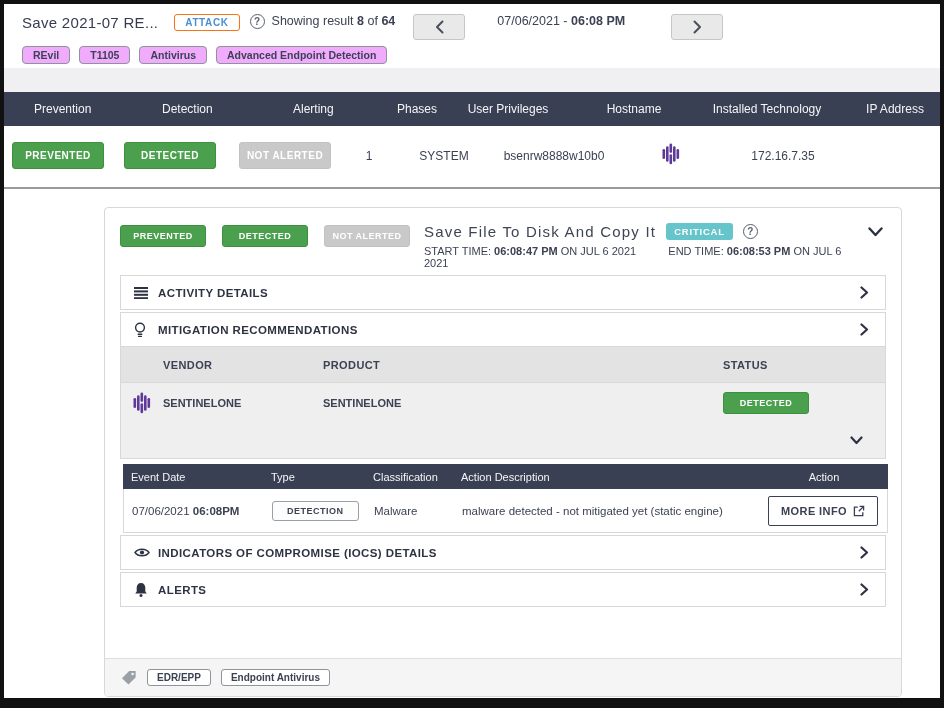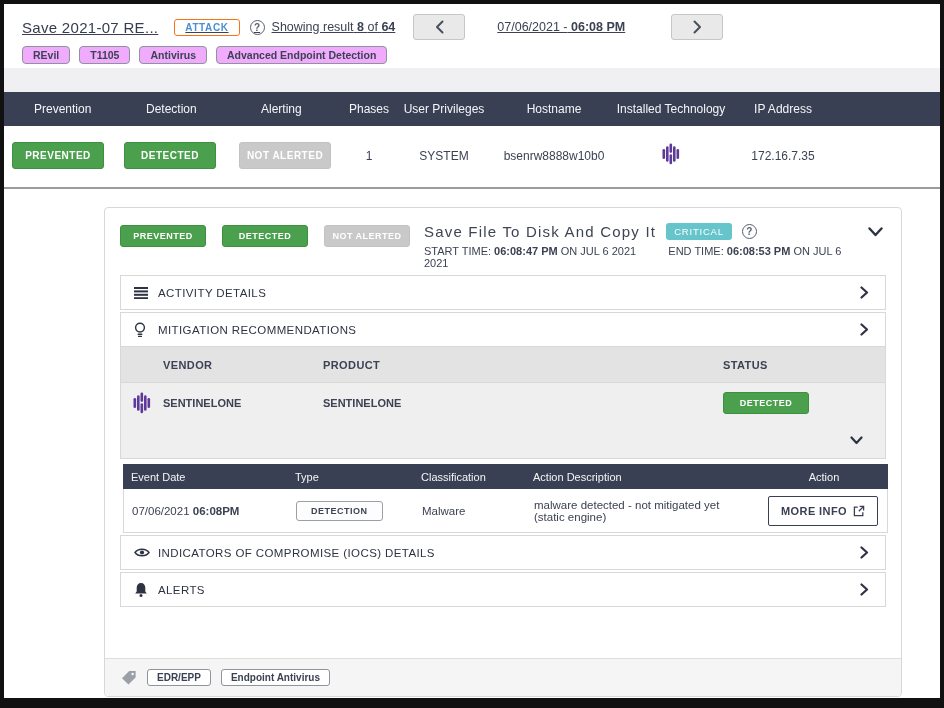--- a/index.html
+++ b/index.html
@@ -8,21 +8,21 @@
     font-family: "Liberation Sans", sans-serif;
     background: #ffffff;
     border: 4px solid #111111;
     border-bottom-width: 10px;
     color: #3c4254;
     overflow: hidden;
   }
 
   
   .top-header { height: 64px; background: #ffffff; padding: 10px 0 0 18px; }
-  .top-row1 { display: flex; align-items: center; height: 26px; text-decoration: underline; }
+  .top-row1 { display: flex; align-items: flex-start; height: 26px; }
   .page-title { font-size: 15px; color: #363c4f; letter-spacing: 0.3px; }
   .attack-badge {
     margin-left: 16px; border: 1px solid #f97316; color: #4a8fd3;
     font-size: 10px; font-weight: bold; letter-spacing: 0.6px;
     padding: 2px 10px; border-radius: 3px; background: #ffffff;
   }
   .help-circle {
     width: 15px; height: 15px; border: 1.4px solid #5a5f6d; border-radius: 50%;
     display: inline-flex; align-items: center; justify-content: center;
     font-size: 10px; font-weight: bold; color: #5a5f6d; margin-left: 10px;
@@ -42,21 +42,21 @@
   .tag-pill {
     border: 1px solid #8e939c; border-radius: 4px; background: #f0abfc;
     font-size: 10.5px; font-weight: 600; color: #3c4254;
     padding: 2px 10px; margin-right: 9px; white-space: nowrap;
   }
 
   .gray-band { height: 24px; background: #f0f0f2; }
 
   
   .mt-grid { display: grid; grid-template-columns: 112px 115px 115px 46px 104px 116px 118px 106px 1fr; align-items: center; }
-  .mt-header { height: 34px; background: #3a4053; color: #f4f5f7; font-size: 12px; }
+  .mt-header { height: 34px; background: #3a4053; color: #f4f5f7; font-size: 12px; gap: 16px; }
   .mt-header .cell { text-align: center; }
   .mt-header .cell.first3 { text-align: left; padding-left: 30px; }
   .mt-header .cell.last { text-align: right; padding-right: 10px; }
   .mt-row { height: 59px; background: #ffffff; font-size: 12px; color: #3c4254; }
   .mt-row .cell { text-align: center; }
   .mt-row .cell.badge-cell { text-align: left; padding-left: 8px; }
   .mt-row .cell.last { text-align: right; padding-right: 10px; }
   .hr-divider { height: 2px; background: #9b9b9b; margin-top: 2px; }
 
   .badge {
@@ -74,46 +74,46 @@
     border: 1px solid #d8d8d8; border-radius: 4px; background: #ffffff;
     height: 490px; display: flex; flex-direction: column; overflow: hidden;
   }
   .card-head { padding: 15px 18px 0 15px; display: flex; align-items: flex-start; height: 67px; }
   .head-badges { display: flex; align-items: center; gap: 16px; margin-top: 2px; }
   .head-main { margin-left: 14px; flex: 1; }
   .head-title-row { display: flex; align-items: center; }
   .scenario-title { font-size: 15px; color: #3f4454; letter-spacing: 1.2px; font-weight: 500; white-space: nowrap; }
   .critical-badge {
     margin-left: 10px; background: #66c4cb; color: #ffffff; font-size: 9.5px;
-    font-weight: normal; letter-spacing: 0.8px; padding: 3px 8px; border-radius: 3px;
+    font-weight: bold; letter-spacing: 0.8px; padding: 3px 8px; border-radius: 3px;
   }
   .head-times { margin-top: 5px; font-size: 11px; color: #3c4254; }
   .head-times b { font-weight: bold; }
   .time-sep { display: inline-block; width: 26px; }
   .head-chevron { margin-left: 8px; margin-top: 4px; cursor: pointer; }
 
   .accordion { margin: 0 15px; display: flex; flex-direction: column; }
   .acc-item {
     border: 1px solid #d8d8d8; background: #ffffff; height: 35px;
     display: flex; align-items: center; padding: 0 16px 0 13px; cursor: pointer;
   }
   .acc-item + .acc-item, .acc-gap { margin-top: 2px; }
   .acc-icon { width: 24px; display: inline-flex; justify-content: flex-start; }
-  .acc-label { font-size: 11.5px; font-weight: normal; color: #2e3343; letter-spacing: 0.4px; flex: 1; }
+  .acc-label { font-size: 11.5px; font-weight: bold; color: #2e3343; letter-spacing: 0.4px; flex: 1; }
   .acc-chevron { display: inline-flex; }
 
   
   .det-body { background: #efefef; }
   .vendor-grid { display: grid; grid-template-columns: 30px 160px 1fr 150px; align-items: center; padding: 0 12px; }
   .vendor-header { height: 36px; background: #e3e3e4; border: 1px solid #d8d8d8; border-top: none; font-size: 11px; font-weight: bold; color: #3c4254; letter-spacing: 0.4px; }
   .vendor-row { height: 40px; background: #efefef; border-left: 1px solid #d8d8d8; border-right: 1px solid #d8d8d8; font-size: 11px; font-weight: bold; color: #3c4254; }
   .vendor-chevron-row { height: 36px; background: #efefef; border: 1px solid #d8d8d8; border-top: none; display: flex; align-items: center; justify-content: flex-end; padding-right: 22px; }
 
   .event-table { margin: 5px 0 2px 3px; width: 765px; }
-  .ev-grid { display: grid; grid-template-columns: 140px 102px 88px 1fr 128px; align-items: center; gap: 24px; }
+  .ev-grid { display: grid; grid-template-columns: 140px 102px 88px 1fr 128px; align-items: center; }
   .ev-header { height: 25px; background: #3a4053; color: #f4f5f7; font-size: 11px; padding-left: 8px; }
   .ev-row { height: 44px; background: #ffffff; border: 1px solid #d8d8d8; border-top: none; font-size: 11.5px; color: #3c4254; padding-left: 8px; }
   .ev-row b { font-weight: bold; }
   .type-btn {
     border: 1px solid #9aa0a8; border-radius: 3px; background: #fdfdfd;
     font-size: 9px; font-weight: bold; letter-spacing: 0.5px; color: #3c4254;
     padding: 4px 14px; cursor: pointer;
   }
   .more-info-btn {
     border: 1px solid #3a4053; border-radius: 2px; background: #ffffff;

